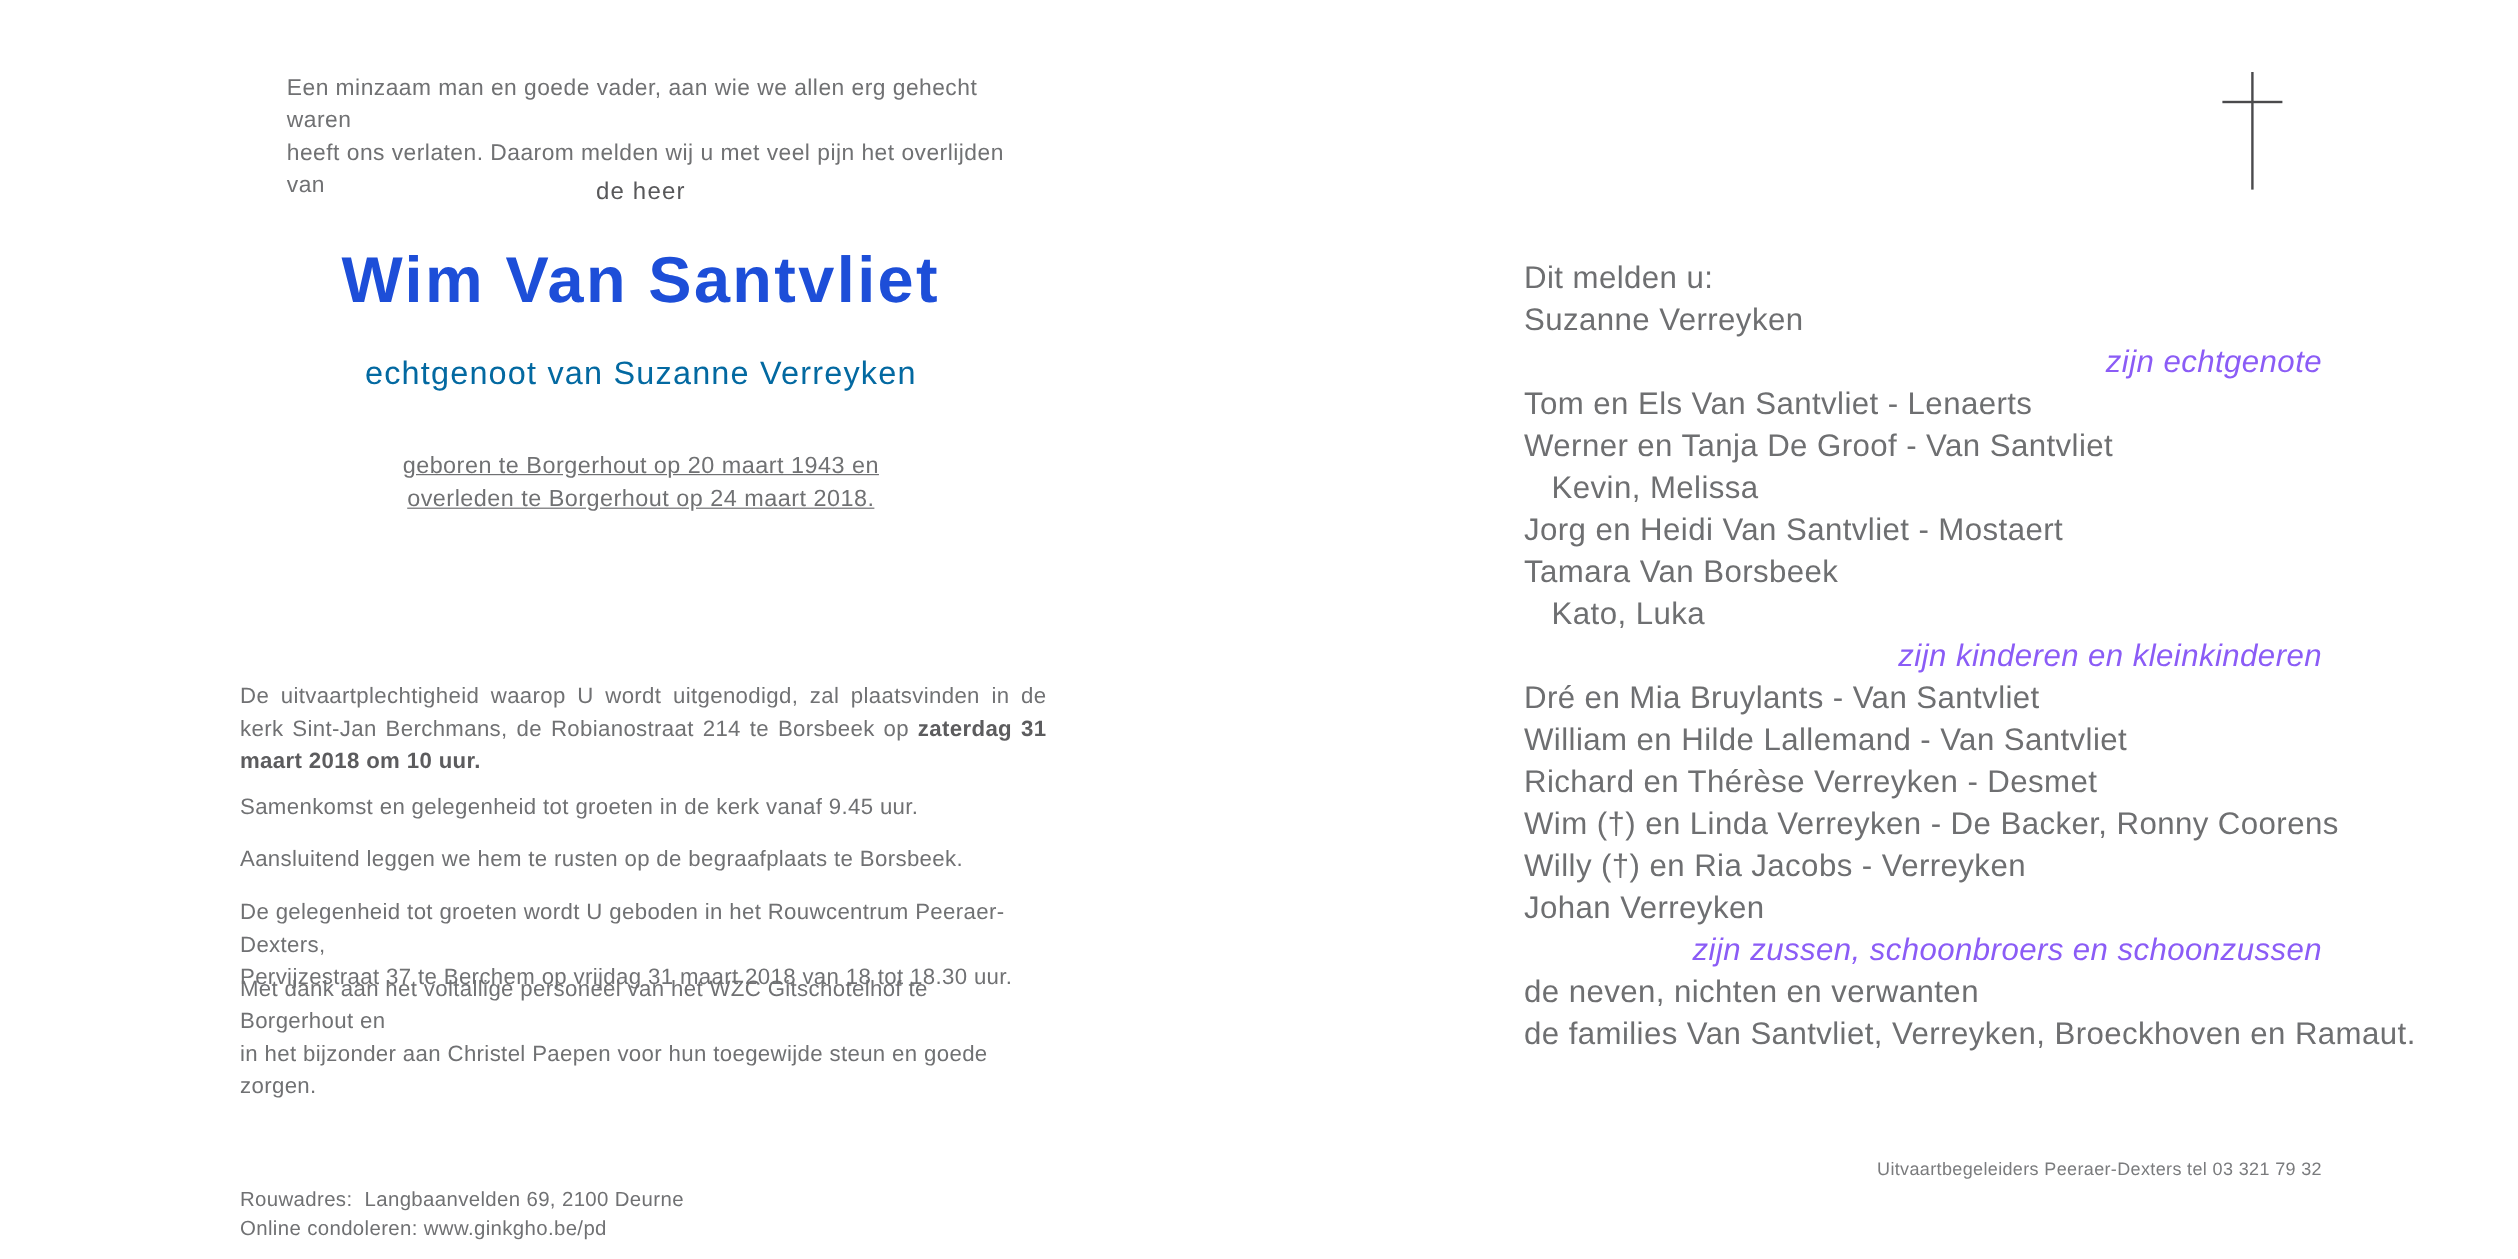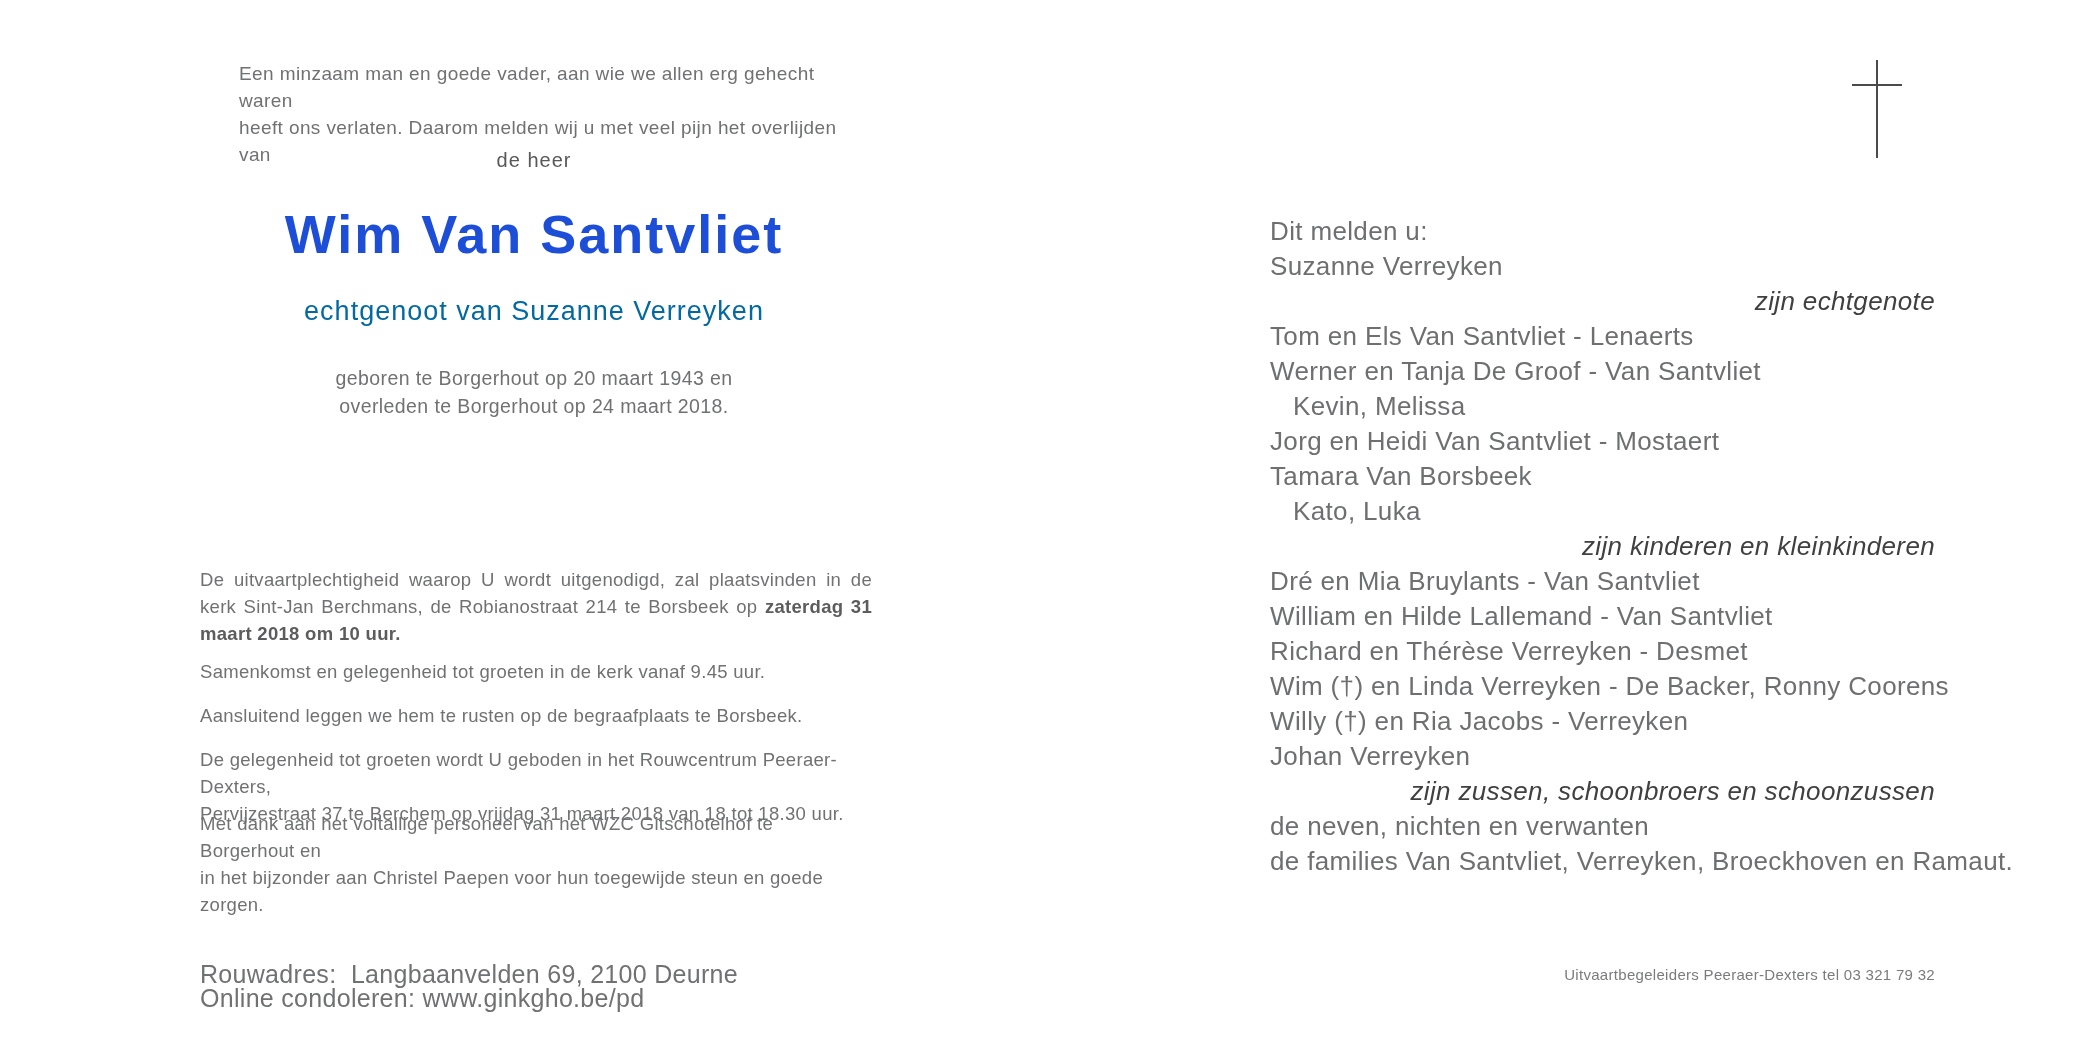--- a/index.html
+++ b/index.html
@@ -30,55 +30,55 @@
     position: absolute; left: 134px; top: 203px; width: 800px;
     text-align: center; font-size: 54px; letter-spacing: 2px;
     color: #1d4ed8; font-weight: 700;
   }
   .spouse {
     position: absolute; left: 234px; top: 296px; width: 600px;
     text-align: center; font-size: 27px; letter-spacing: 1px;
     color: #0369a1;
   }
   .dates {
-    position: absolute; left: 234px; top: 364px; width: 600px;
+    position: absolute; left: 234px; top: 374px; width: 600px;
     text-align: center; font-size: 19.5px; line-height: 28px;
-    letter-spacing: 0.4px; color: #707173;
+    letter-spacing: 0.4px; color: #707173; text-decoration: underline;
   }
   .para {
     position: absolute; left: 200px; width: 672px;
     font-size: 18.5px; line-height: 27px; letter-spacing: 0.3px;
     color: #707173;
   }
   .para strong { font-weight: 700; color: #5c5c5e; }
   .justify { text-align: justify; }
   .p-service    { top: 566px; }
   .p-gathering  { top: 658px; }
   .p-burial     { top: 702px; }
   .p-visitation { top: 746px; }
   .p-thanks     { top: 810px; }
   .rouwadres {
-    position: absolute; left: 200px; top: 962px; width: 672px;
-    font-size: 25px; line-height: 24px; letter-spacing: 0.3px;
+    position: absolute; left: 200px; top: 988px; width: 672px;
+    font-size: 17px; line-height: 24px; letter-spacing: 0.3px;
     color: #707173;
   }
 
   
   .cross { position: absolute; left: 1852px; top: 60px; width: 50px; height: 98px; }
   .cross .v { position: absolute; left: 24px; top: 0; width: 2px; height: 98px; background: #4a4a4c; }
   .cross .h { position: absolute; left: 0; top: 24px; width: 50px; height: 2px; background: #4a4a4c; }
 
   
   .announcers {
     position: absolute; left: 1270px; top: 214px; width: 665px;
     font-size: 26px; letter-spacing: 0.35px; color: #6e6f71;
   }
   .announcers .line { height: 35px; line-height: 35px; white-space: nowrap; }
   .announcers .indent { padding-left: 23px; }
-  .announcers .role { text-align: right; font-style: italic; color: #404040; }
+  .announcers .role { text-align: right; font-style: italic; color: #8b5cf6; }
 
   
   .undertaker {
     position: absolute; right: 163px; top: 966px;
     font-size: 15px; letter-spacing: 0.3px; color: #7a7b7d;
     text-align: right;
   }
 </style>
 </head>
 <body>

